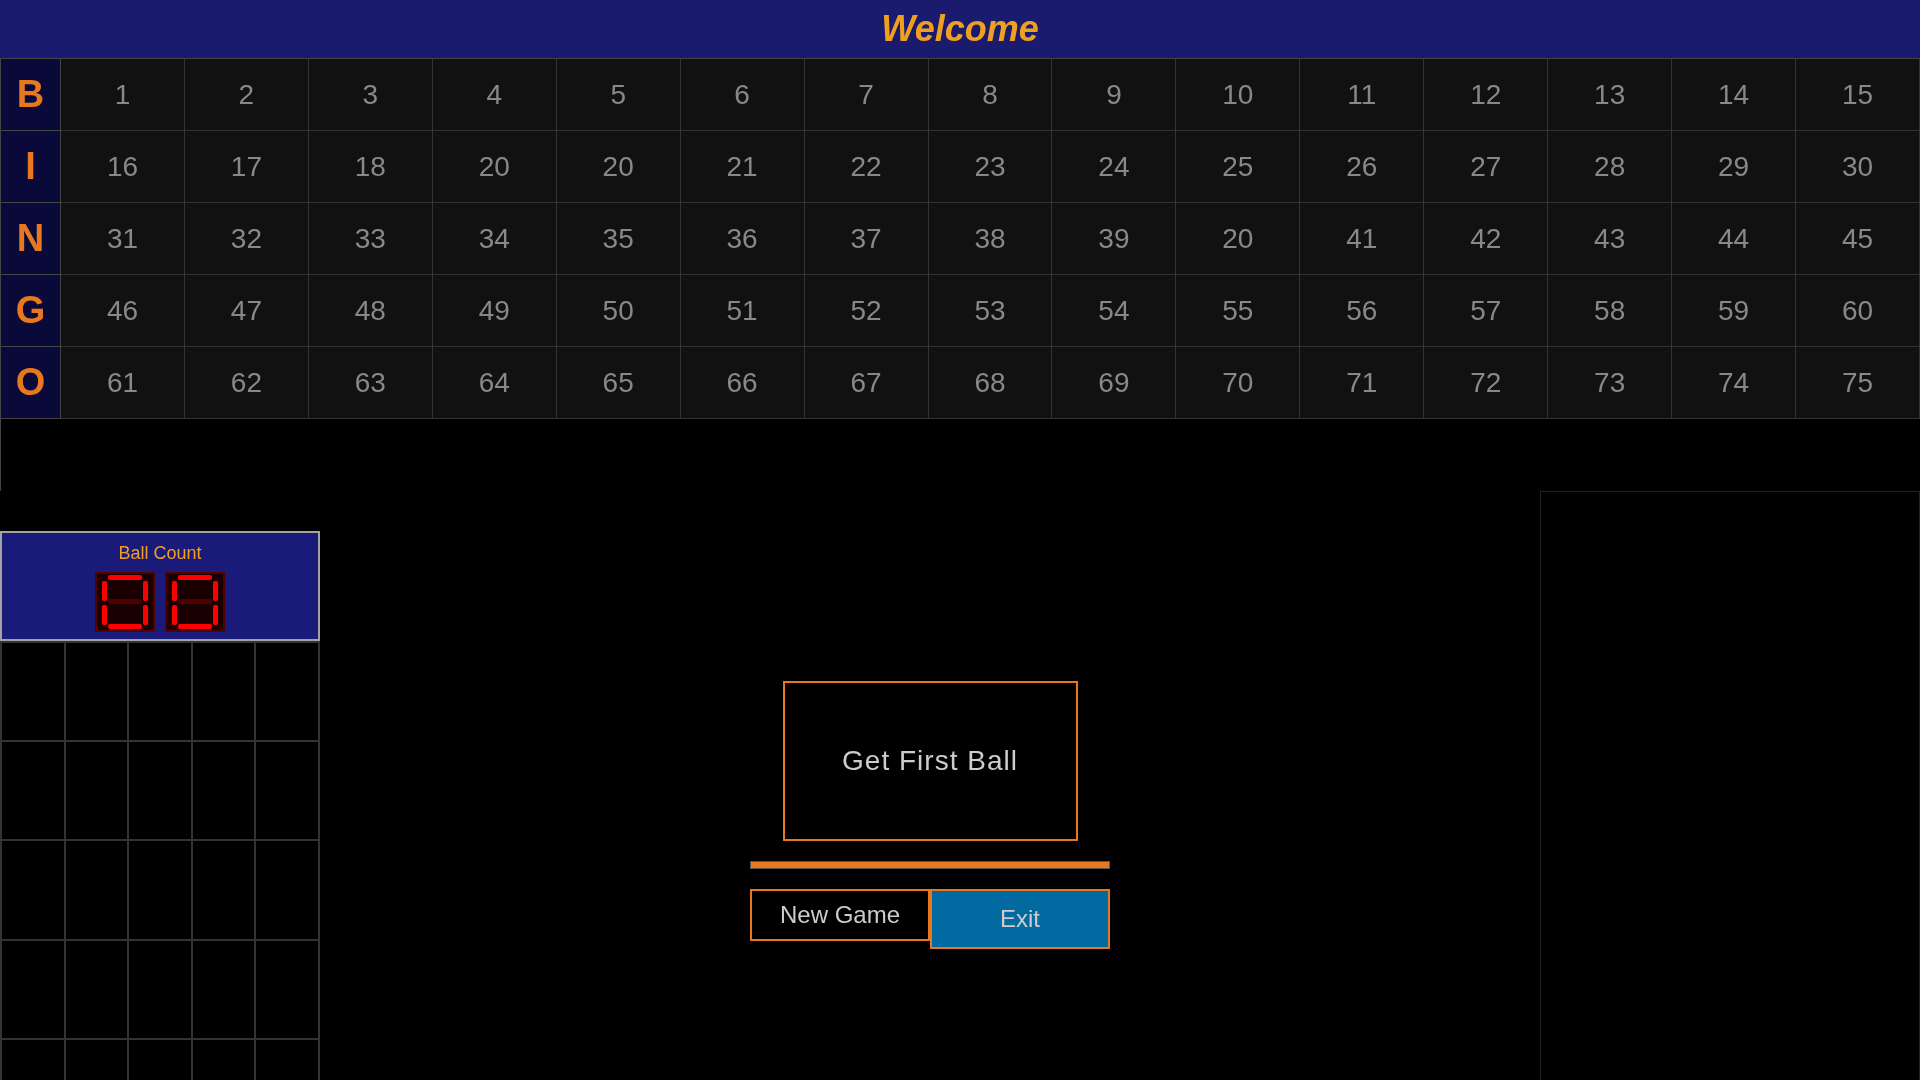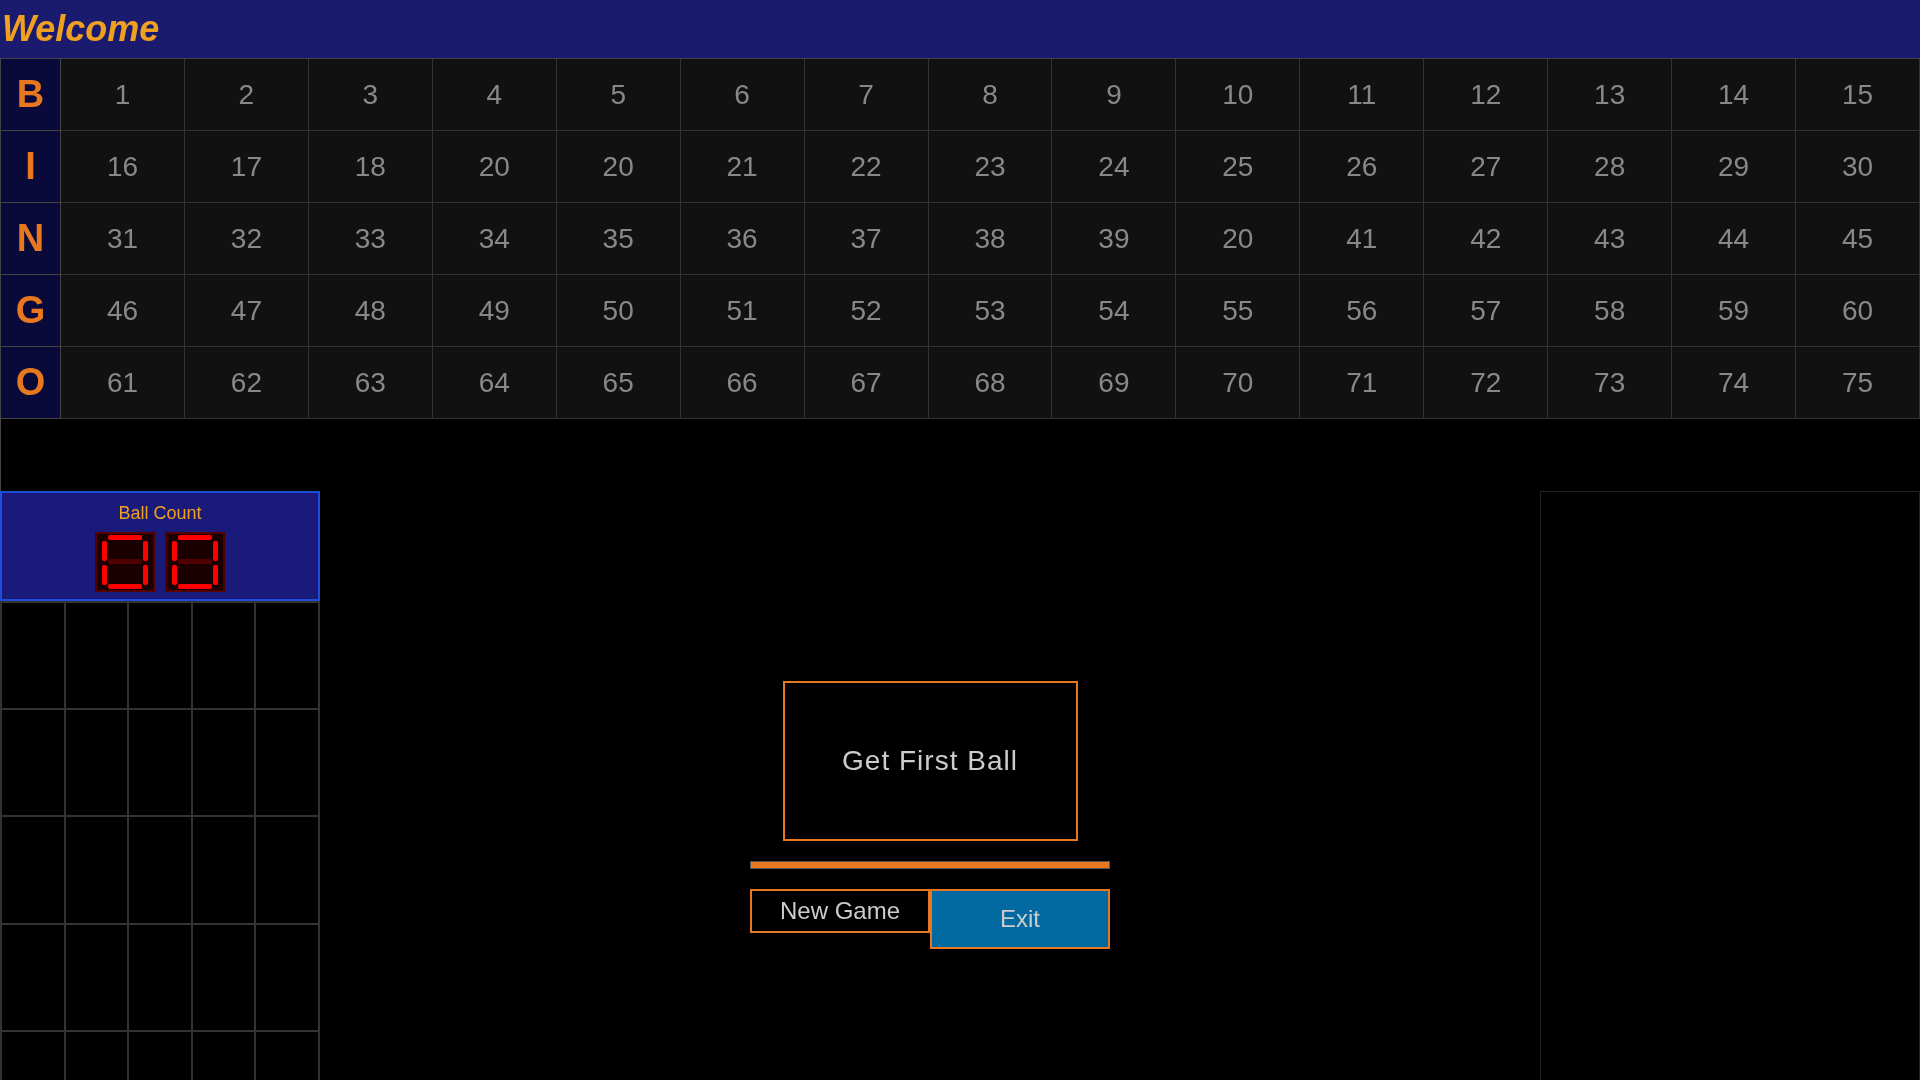--- a/index.html
+++ b/index.html
@@ -8,20 +8,21 @@
       background: #000;
       width: 1920px;
       height: 1080px;
       overflow: hidden;
       font-family: Arial, sans-serif;
     }
 
     
     #header {
       background: #1a1a6e;
+      text-align: center;
       padding: 8px 2px;
     }
 
     #header h1 {
       color: #f0a020;
       font-size: 36px;
       font-weight: bold;
       font-style: italic;
     }
 
@@ -67,24 +68,25 @@
 
     
     #left-panel {
       width: 320px;
       display: flex;
       flex-direction: column;
     }
 
     #ball-count-box {
       background: #1a1a7a;
-      border: 2px solid #1d4ed8;
+      border: 2px solid #a3a3a3;
       padding: 10px;
       text-align: center;
       height: 110px;
+      margin-top: 40px;
     }
 
     #ball-count-label {
       color: #f0a020;
       font-size: 18px;
       margin-bottom: 8px;
     }
 
     #ball-count-display {
       display: flex;
@@ -161,21 +163,21 @@
     }
 
     #bottom-buttons {
       display: flex;
       gap: 0;
       width: 360px;
     }
 
     #new-game-btn {
       flex: 1;
-      height: 44px;
+      height: 52px;
       background: #000;
       border: 2px solid #e87820;
       color: #ccc;
       font-size: 24px;
       cursor: pointer;
     }
 
     #exit-btn {
       flex: 1;
       height: 60px;

